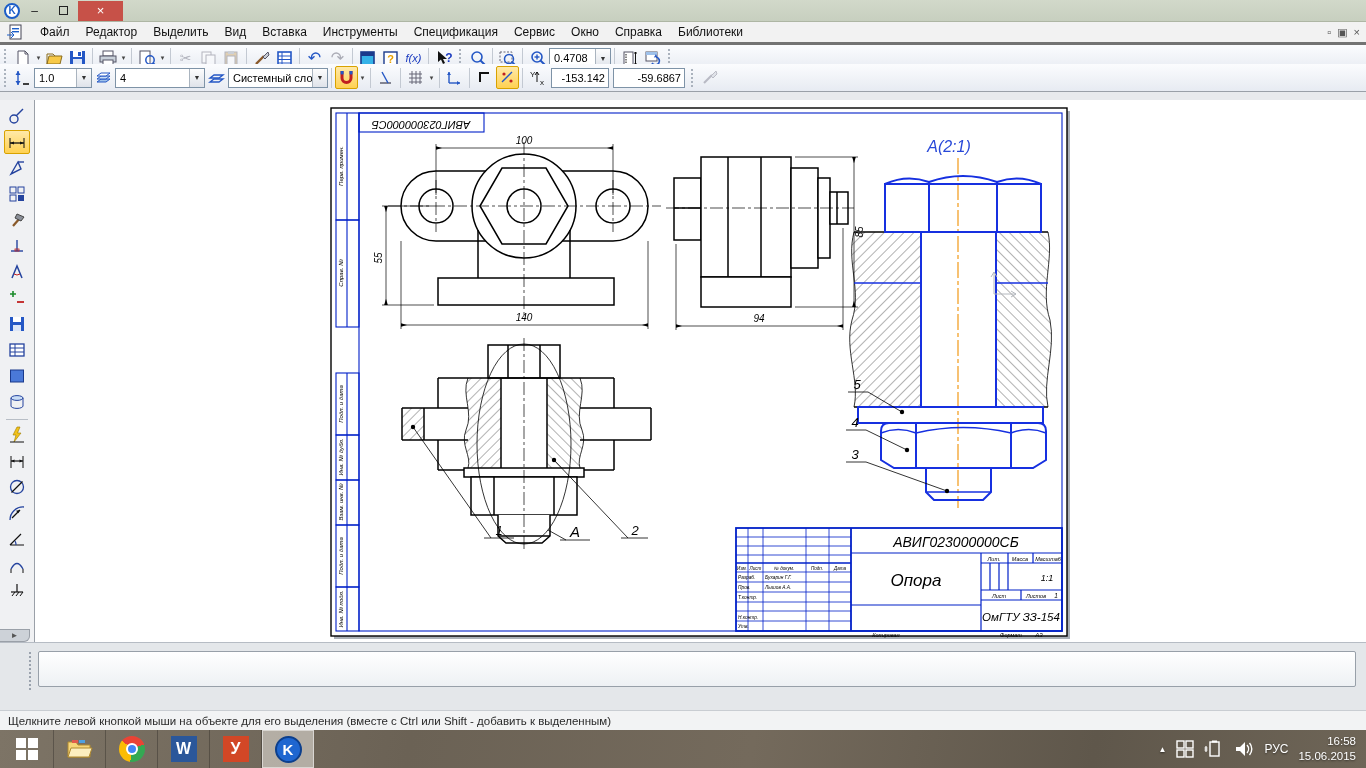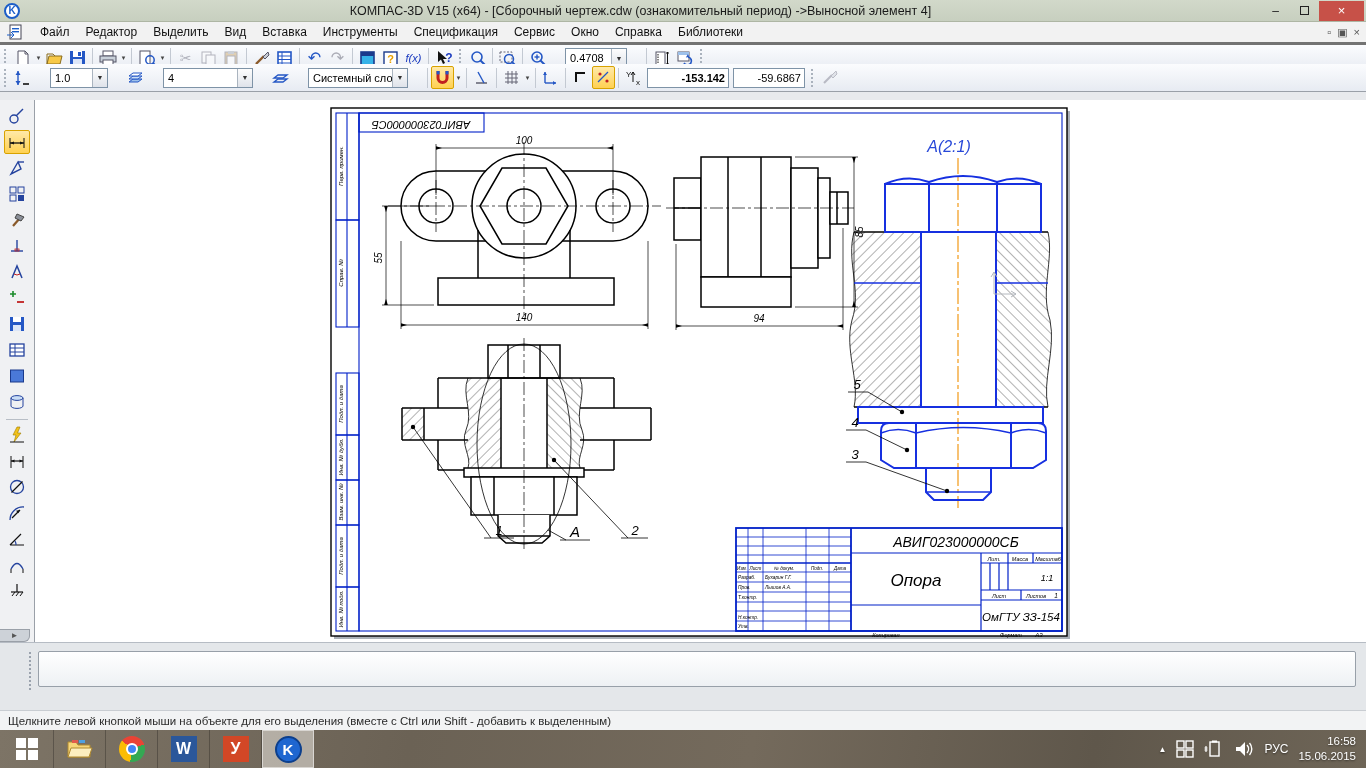--- a/index.html
+++ b/index.html
@@ -19,21 +19,21 @@
   
   .tbrow{position:absolute;left:0;width:1366px;background:linear-gradient(#fbfcfe,#e7ebf2);display:flex;align-items:center;border-bottom:1px solid #cdd2da;}
   #tbrow1{top:45px;height:27px;}
   #tbrow2{top:64px;height:28px;border-bottom:1px solid #9aa0a8;}
   .grip{width:5px;height:20px;margin:0 3px;background-image:radial-gradient(#aab2bd 1px,transparent 1.2px);background-size:4px 4px;}
   .ti{width:23px;height:23px;border-radius:2px;display:flex;align-items:center;justify-content:center;flex:0 0 auto;}
   .ti.active{background:linear-gradient(#ffe9a8,#ffd152);border:1px solid #d8a200;}
   .ti.dis{opacity:.45;}
   .dd{width:9px;height:23px;display:flex;align-items:center;justify-content:center;font-size:7px;color:#444;flex:0 0 auto;}
   .sep{width:1px;height:20px;background:#c3c9d2;margin:0 3px;flex:0 0 auto;}
-  .combo{height:20px;background:#fff;border:1px solid #7e93a7;display:flex;align-items:center;flex:0 0 auto;margin:0 16px;}
+  .combo{height:20px;background:#fff;border:1px solid #7e93a7;display:flex;align-items:center;flex:0 0 auto;margin:0 0;}
   .combo .val{flex:1;font-size:11px;padding:0 4px;white-space:nowrap;overflow:hidden;}
   .combo .cbtn{width:15px;height:100%;background:linear-gradient(#fdfdfd,#dfe3ea);border-left:1px solid #aab4bf;font-size:7px;display:flex;align-items:center;justify-content:center;color:#333;}
   .nfield{height:20px;background:#fff;border:1px solid #7e93a7;font-size:11px;display:flex;align-items:center;justify-content:flex-end;padding:0 3px;margin:0 2px;white-space:nowrap;overflow:hidden;flex:0 0 auto;}
   .glyph{font-size:14px;line-height:1;}
   
   #main{position:absolute;left:0;top:100px;width:1366px;height:542px;background:#fff;}
   #leftpanel{position:absolute;left:0;top:0;width:35px;height:542px;background:#f0f1f3;border-right:1px solid #9aa0a8;display:flex;flex-direction:column;align-items:center;padding-top:4px;}
   .li{width:26px;height:24px;border-radius:2px;display:flex;align-items:center;justify-content:center;margin-bottom:2px;flex:0 0 auto;}
   .li.active{background:linear-gradient(#ffe9a8,#ffd152);border:1px solid #d8a200;}
   .lsep{width:22px;height:1px;background:#b8bec6;margin:3px 0;}
@@ -53,21 +53,20 @@
   .appsq{width:26px;height:26px;display:flex;align-items:center;justify-content:center;color:#fff;font-weight:bold;font-size:16px;}
   #tray{margin-left:auto;display:flex;align-items:center;gap:10px;padding-right:10px;color:#fff;}
   #tray .txt{font-size:12px;text-shadow:0 1px 2px rgba(0,0,0,.5);}
   #clock{text-align:right;font-size:11.5px;line-height:1.3;text-shadow:0 1px 2px rgba(0,0,0,.5);}
 </style>
 </head>
 <body>
 
 <div id="titlebar">
   <div class="appico">K</div>
-  <div class="ttl">КОМПАС-3D V15 (x64) - [Сборочный чертеж.cdw (ознакомительный период) -&gt;Выносной элемент 4]</div>
   <div class="wbtn">–</div>
   <div class="wbtn">
       <span class="rsq"></span>
     </div>
   <div class="wbtn close">×</div>
 </div>
 
 <div id="menubar">
   <svg class="docico" viewBox="0 0 18 16">
       <rect x="4" y="1" width="11" height="14" fill="#fff" stroke="#445"></rect>
@@ -323,21 +322,21 @@
       </svg>
     </div>
   <div class="sep"></div>
   <div class="ti">
       <svg width="19" height="18">
         <text x="2" y="8" font-size="8" fill="#111" font-family="Liberation Sans">Y</text>
         <text x="12" y="16" font-size="8" fill="#111" font-family="Liberation Sans">x</text>
         <path d="M9,3 v10 M9,3 l-2,3 M9,3 l2,3" stroke="#111" fill="none"></path>
       </svg>
     </div>
-  <div class="nfield" style="width:82px;font-weight:bold;">
+  <div class="nfield" style="width:58px;">
       <span>-153.142</span>
     </div>
   <div class="nfield" style="width:72px;">
       <span>-59.6867</span>
     </div>
   <div class="grip"></div>
   <div class="ti dis">
       <svg width="17" height="17">
         <line x1="3" y1="14" x2="11" y2="6" stroke="#778" stroke-width="2.2"></line>
         <path d="M10,7 L15,2 L16,5 L12,9 Z" fill="#c8ccd4" stroke="#778"></path>

